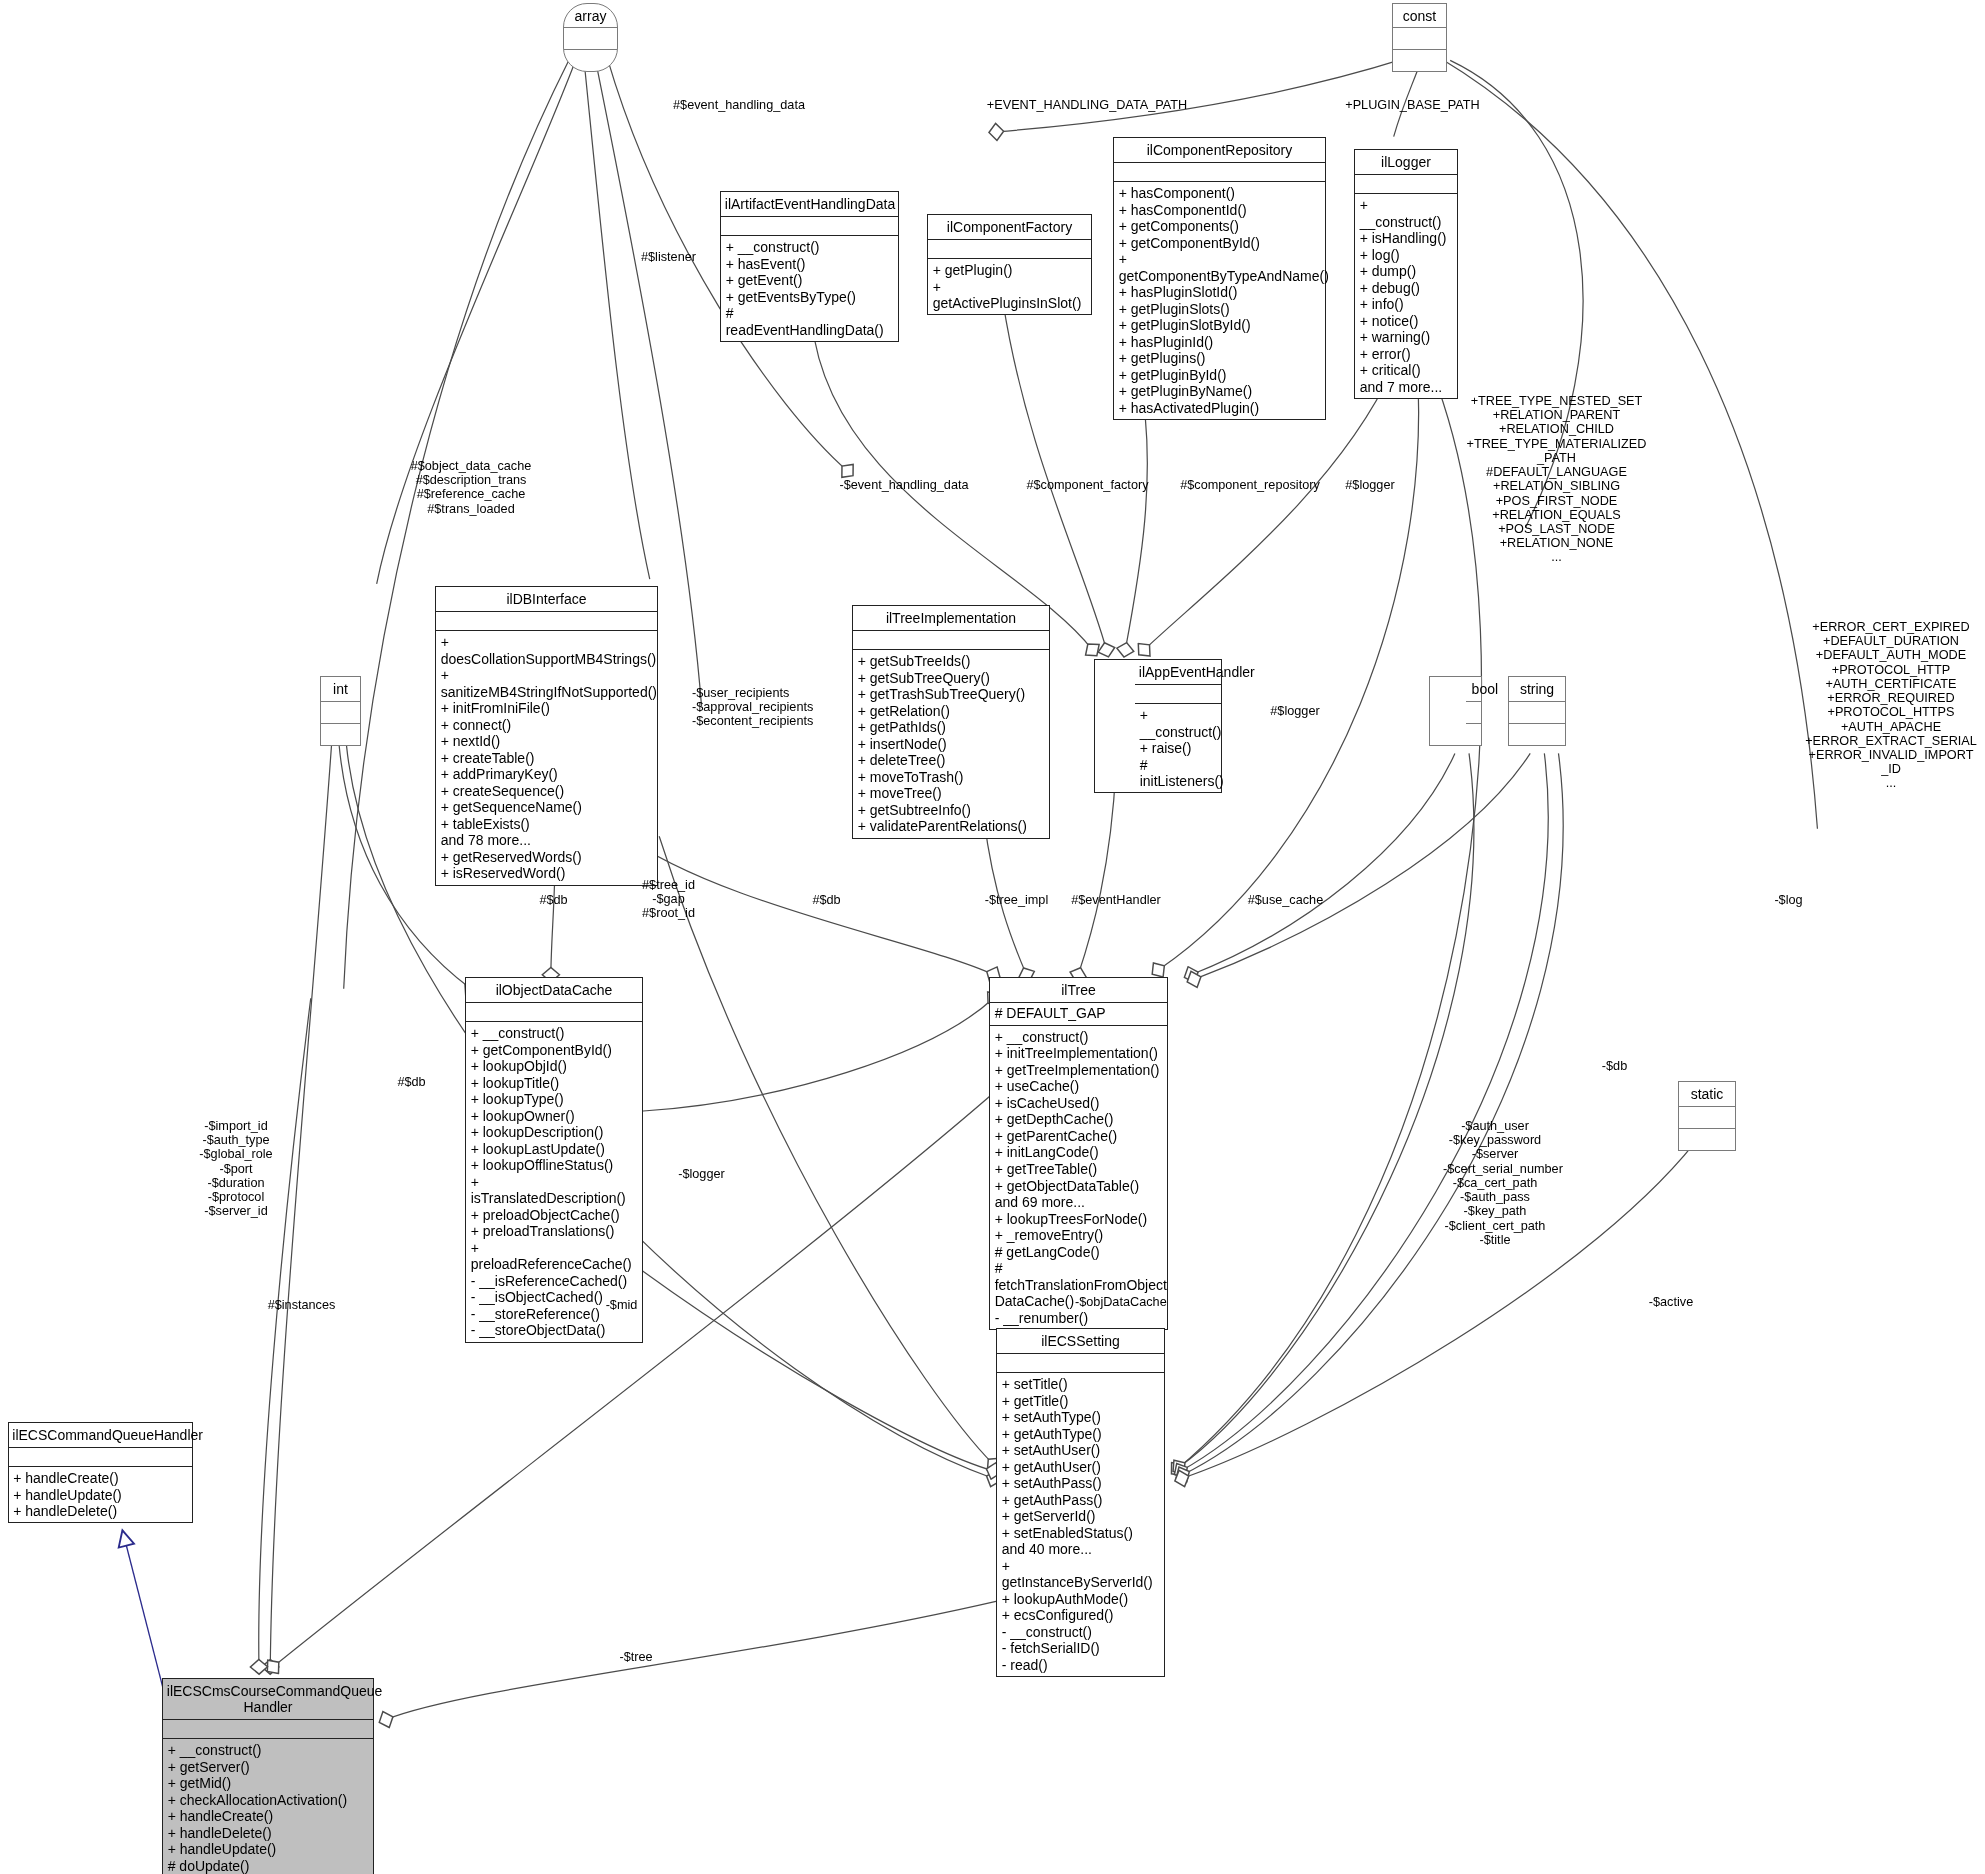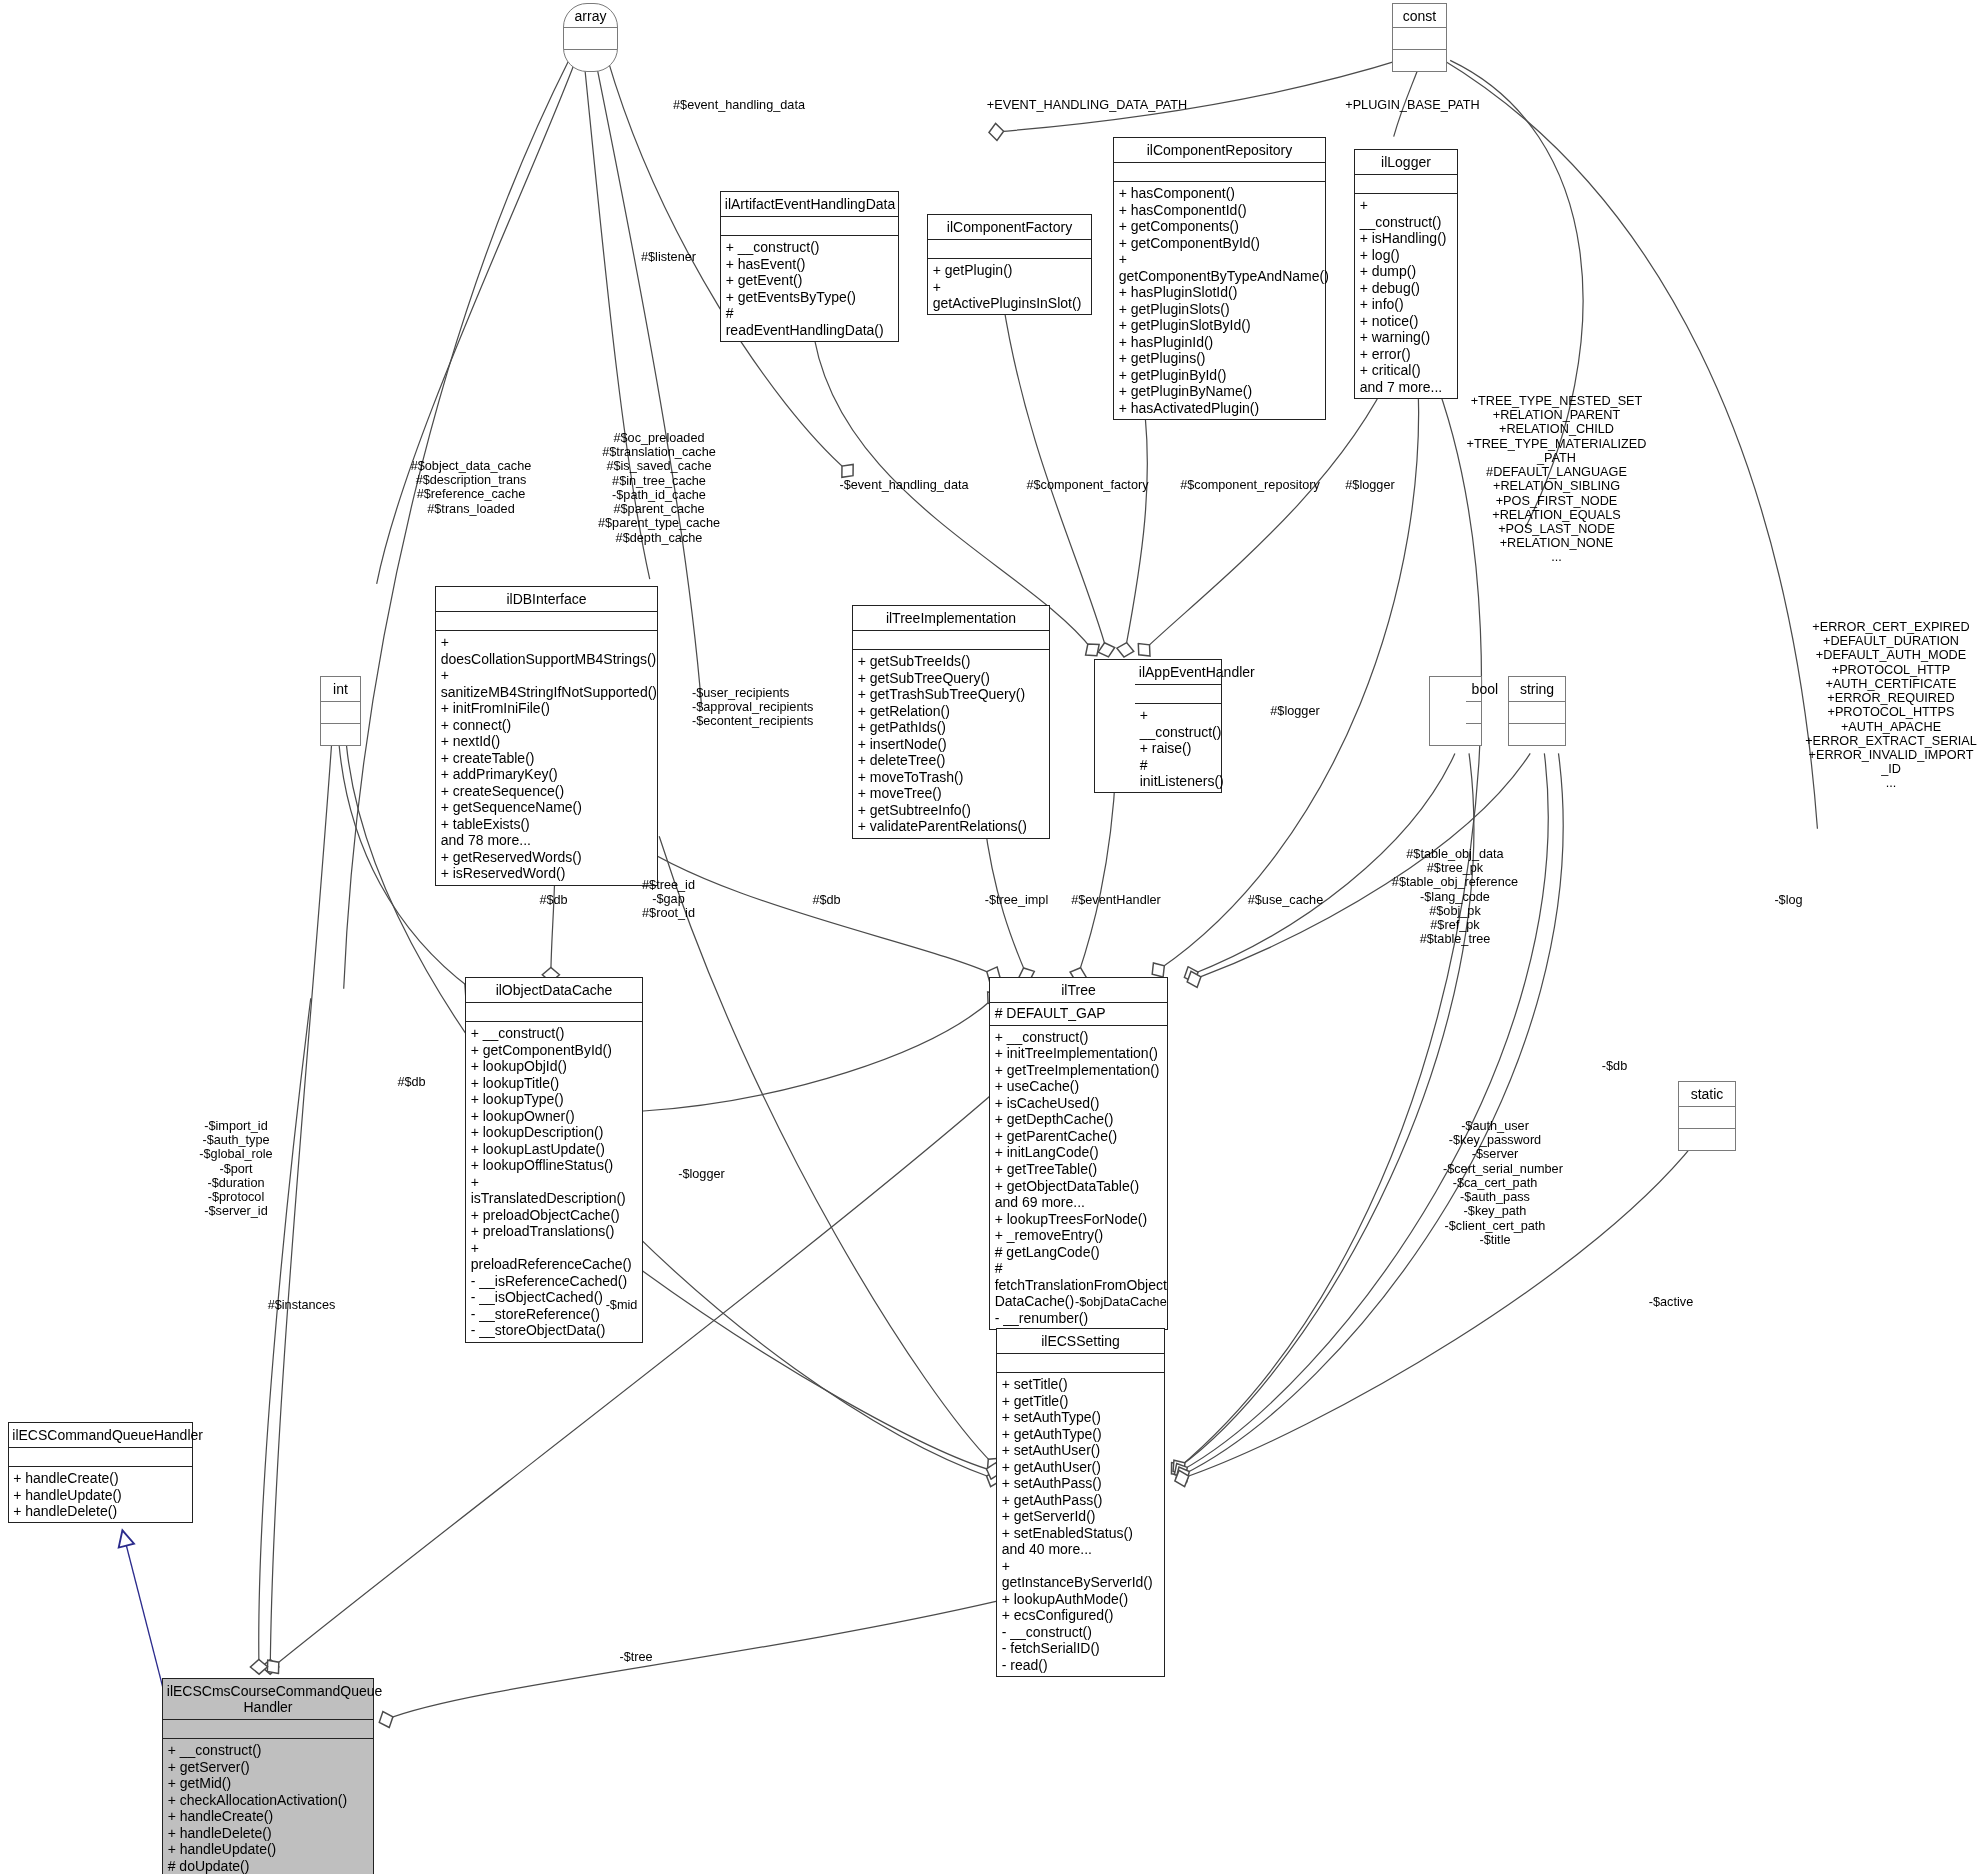--- a/index.html
+++ b/index.html
@@ -353,28 +353,20 @@
 
   <div class="elabel" style="left:626px;top:98px;width:226px;">#$event_handling_data</div>
   <div class="elabel" style="left:960px;top:98px;width:254px;">+EVENT_HANDLING_DATA_PATH</div>
   <div class="elabel" style="left:1309px;top:98px;width:207px;">+PLUGIN_BASE_PATH</div>
   <div class="elabel" style="left:612px;top:250px;width:113px;">#$listener</div>
 
   <div class="elabel" style="left:377px;top:459px;width:188px;">#$object_data_cache
 #$description_trans
 #$reference_cache
 #$trans_loaded</div>
-  <div class="elabel" style="left:565px;top:431px;width:188px;">#$oc_preloaded
-#$translation_cache
-#$is_saved_cache
-#$in_tree_cache
--$path_id_cache
-#$parent_cache
-#$parent_type_cache
-#$depth_cache</div>
 
   <div class="elabel" style="left:805px;top:478px;width:198px;">-$event_handling_data</div>
   <div class="elabel" style="left:998px;top:478px;width:179px;">#$component_factory</div>
   <div class="elabel" style="left:1151px;top:478px;width:198px;">#$component_repository</div>
   <div class="elabel" style="left:1318px;top:478px;width:104px;">#$logger</div>
 
   <div class="elabel" style="left:1448px;top:394px;width:217px;">+TREE_TYPE_NESTED_SET
 +RELATION_PARENT
 +RELATION_CHILD
 +TREE_TYPE_MATERIALIZED
@@ -396,27 +388,20 @@
 +AUTH_APACHE
 +ERROR_EXTRACT_SERIAL
 +ERROR_INVALID_IMPORT
 _ID
 ...</div>
 
   <div class="elabel left" style="left:692px;top:686px;width:188px;">-$user_recipients
 -$approval_recipients
 -$econtent_recipients</div>
   <div class="elabel" style="left:1243px;top:704px;width:104px;">#$logger</div>
-  <div class="elabel" style="left:1356px;top:847px;width:198px;">#$table_obj_data
-#$tree_pk
-#$table_obj_reference
--$lang_code
-#$obj_pk
-#$ref_pk
-#$table_tree</div>
   <div class="elabel" style="left:1751px;top:893px;width:75px;">-$log</div>
 
   <div class="elabel" style="left:516px;top:893px;width:75px;">#$db</div>
   <div class="elabel" style="left:612px;top:878px;width:113px;">#$tree_id
 -$gap
 #$root_id</div>
   <div class="elabel" style="left:789px;top:893px;width:75px;">#$db</div>
   <div class="elabel" style="left:960px;top:893px;width:113px;">-$tree_impl</div>
   <div class="elabel" style="left:1036px;top:893px;width:160px;">#$eventHandler</div>
   <div class="elabel" style="left:1215px;top:893px;width:141px;">#$use_cache</div>

